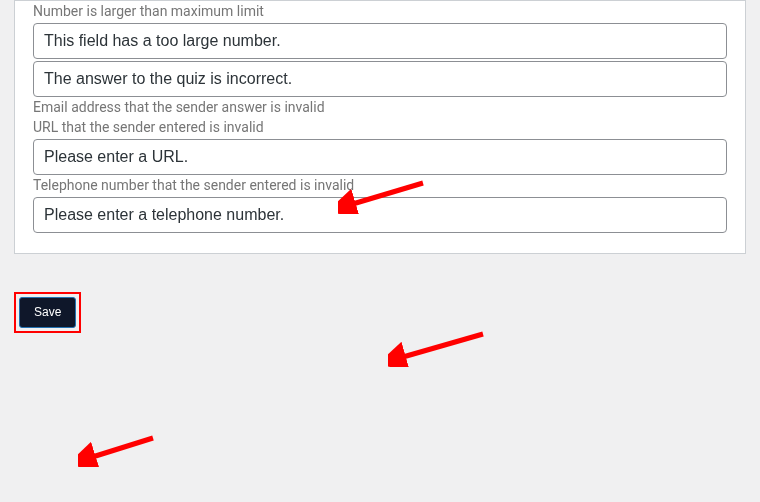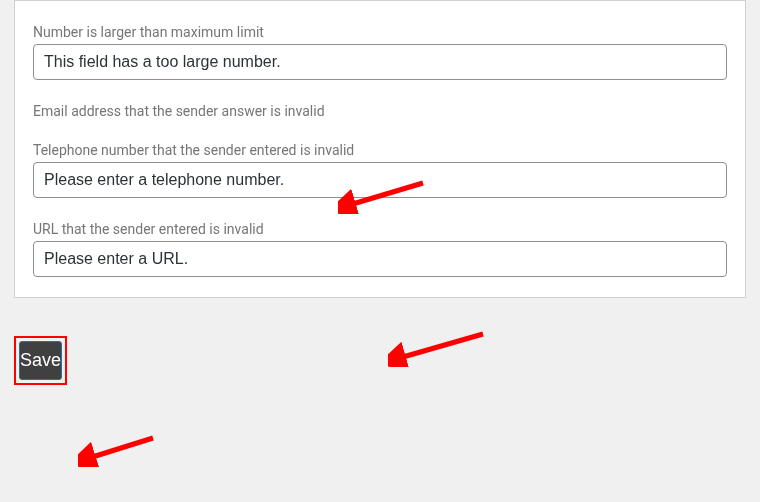--- a/index.html
+++ b/index.html
@@ -16,21 +16,21 @@
       position: relative;
     }
     .panel {
       background: #fff;
       border: 1px solid #ccd0d4;
       margin: 0 14px 20px 14px;
       padding: 0 18px 20px 18px;
       position: relative;
     }
     .field-group {
-      margin-top: 23px;
+      margin-top: 2px;
     }
     .field-label {
       color: #767676;
       font-size: 14px;
       margin-bottom: 4px;
       display: block;
       font-weight: 400;
     }
     .field-input {
       width: 100%;
@@ -44,25 +44,25 @@
       height: 36px;
     }
     .save-wrapper {
       margin-left: 14px;
       margin-top: 18px;
       display: inline-block;
       border: 2px solid #f00;
       padding: 3px;
     }
     .save-button {
-      background: #404040;
+      background: #0f172a;
       border: 1px solid #2271b1;
       color: #fff;
-      font-size: 18px;
-      padding: 6px 0;
+      font-size: 12px;
+      padding: 6px 14px;
       border-radius: 3px;
       cursor: pointer;
       line-height: 1.4;
     }
     .arrow {
       position: absolute;
       pointer-events: none;
     }
   </style>
 </head>
@@ -71,34 +71,35 @@
 
 
 <div class="panel">
 
   <div class="field-group">
     <label class="field-label">Number is larger than maximum limit</label>
     <input type="text" class="field-input" value="This field has a too large number." style="">
   </div>
 
   <div class="field-group">
+    <input type="text" class="field-input" value="The answer to the quiz is incorrect." style="">
   </div>
 
   <div class="field-group">
     <label class="field-label">Email address that the sender answer is invalid</label>
   </div>
 
   <div class="field-group">
-    <label class="field-label">Telephone number that the sender entered is invalid</label>
-    <input type="text" class="field-input" value="Please enter a telephone number." style="">
+    <label class="field-label">URL that the sender entered is invalid</label>
+    <input type="text" class="field-input" value="Please enter a URL." style="">
   </div>
 
   <div class="field-group">
-    <label class="field-label">URL that the sender entered is invalid</label>
-    <input type="text" class="field-input" value="Please enter a URL." style="">
+    <label class="field-label">Telephone number that the sender entered is invalid</label>
+    <input type="text" class="field-input" value="Please enter a telephone number." style="">
   </div>
 
 </div>
 
 <div class="save-wrapper">
   <button class="save-button">Save</button>
 </div>
 
 
 <svg class="arrow" style="left:338px; top:178px;" width="90" height="36" viewBox="0 0 90 36">

